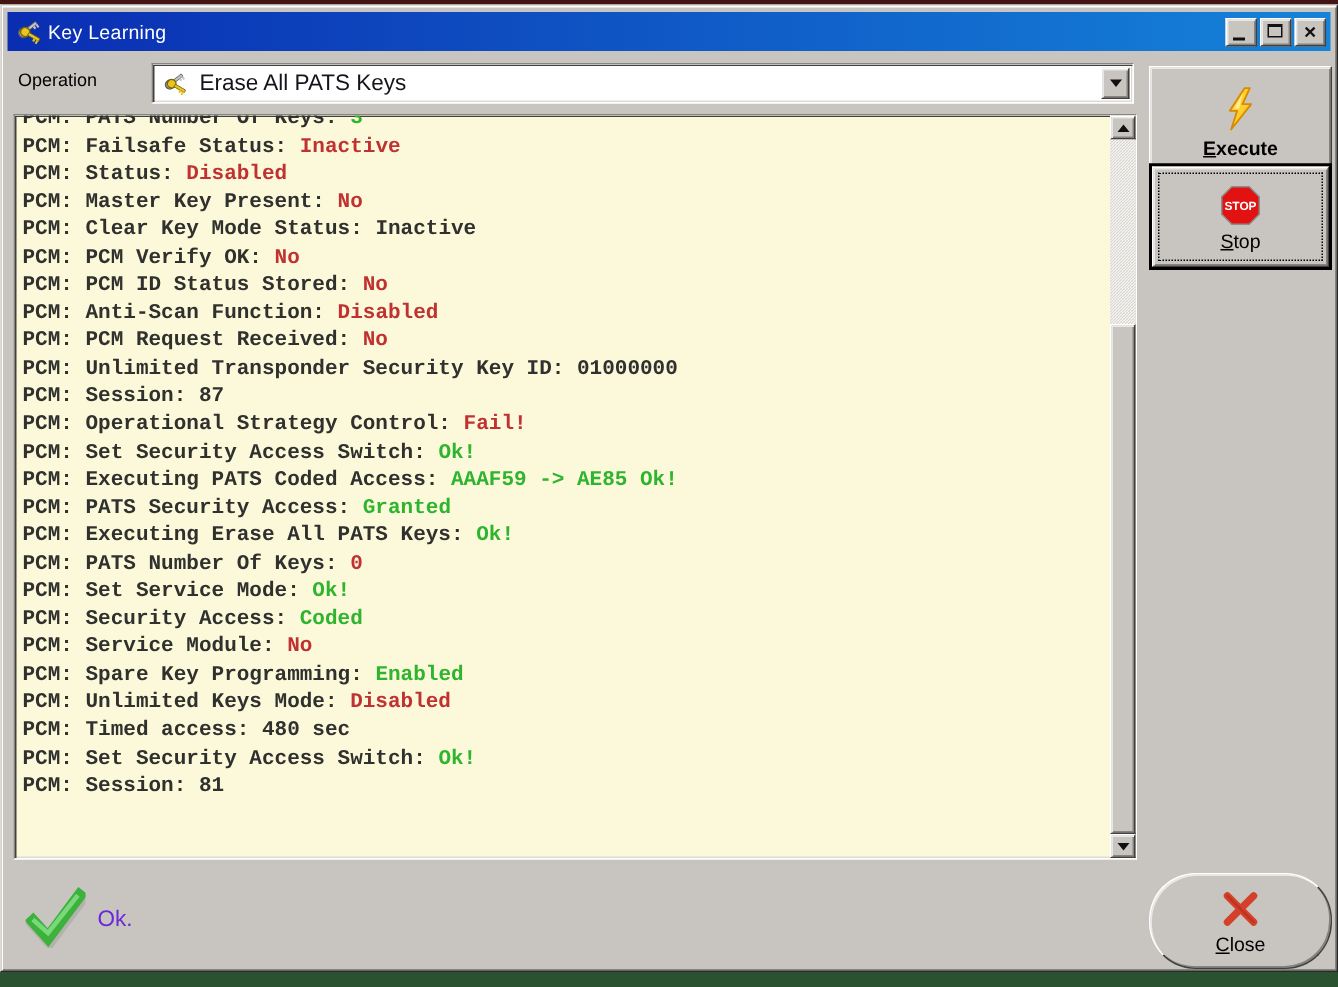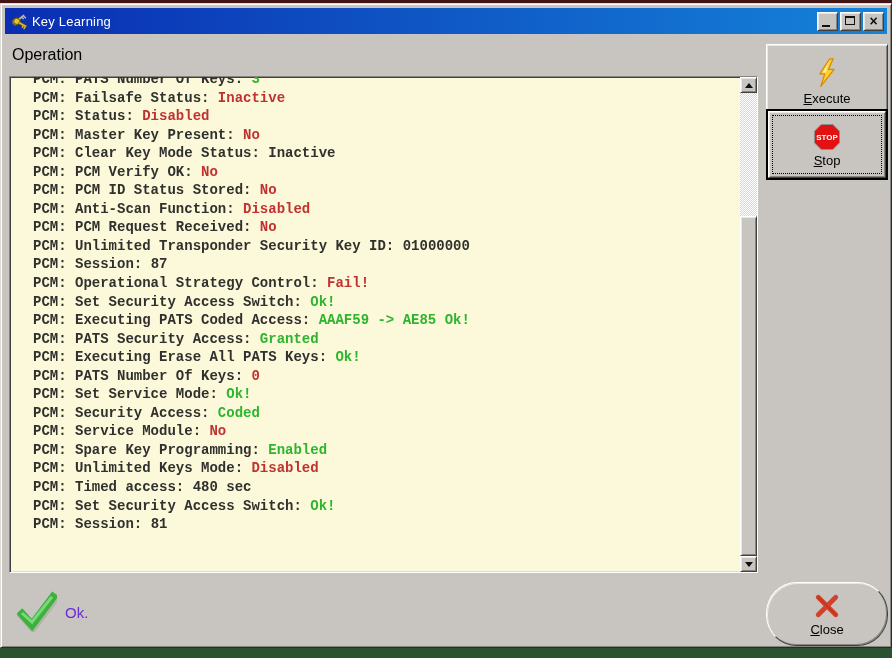--- a/index.html
+++ b/index.html
@@ -45,41 +45,41 @@
   .win-btn {
     width:21px; height:19px; position:relative; cursor:default;
   }
   .glyph-min { position:absolute; left:4px; bottom:3px; width:8px; height:2px; background:#111; }
   .glyph-max { position:absolute; left:4px; top:3px; width:10px; height:9px; border:1px solid #111; border-top-width:2px; }
   .glyph-close { position:absolute; left:0; top:0; width:100%; height:100%;
     display:flex; align-items:center; justify-content:center;
     font-weight:bold; font-size:14px; color:#111; line-height:1; }
 
   
-  .op-label { position:absolute; left:11px; top:42px; font-size:16px; color:#000; }
+  .op-label { position:absolute; left:11px; top:42px; font-size:12px; color:#000; }
   .combo {
     position:absolute; left:100px; top:38px; width:655px; height:27px;
     background:#ffffff; display:flex; align-items:center; padding-left:4px;
   }
   .combo .keys { width:17px; height:17px; margin:0 8px 0 2px; flex:0 0 auto; }
   .combo-text { font-size:15px; color:#14141c; }
   .combo-btn {
     position:absolute; right:2px; top:2px; width:19px; height:21px;
     display:flex; align-items:center; justify-content:center;
   }
   .tri-down { width:0; height:0; border-left:4px solid transparent; border-right:4px solid transparent; border-top:5px solid #101010; }
 
   
   .log {
     position:absolute; left:8px; top:72px; width:749px; height:497px;
     background:var(--log-bg,#fcf9da);
     display:flex;
   }
   .log-lines {
-    flex:1 1 auto; overflow:hidden; padding:0 0 0 23px;
+    flex:1 1 auto; overflow:hidden; padding:0 0 0 5px;
     font-family:"Liberation Mono", monospace;
     font-size:14px; font-weight:bold; line-height:18.55px;
     color:#30302e; white-space:pre;
   }
   .log-lines .line:first-child { margin-top:-7px; }
   .v-red   { color:var(--value-red,#c03232); }
   .v-green { color:var(--value-green,#2eb42e); }
   .v-plain { color:#30302e; }
 
   
@@ -97,21 +97,21 @@
       linear-gradient(45deg,#ffffff 25%,transparent 25%,transparent 75%,#ffffff 75%);
     background-position:0 0,1px 1px; background-size:2px 2px;
   }
   .sb-thumb { position:absolute; left:0; top:123px; bottom:0; width:17px; }
 
   
   .cmd-btn {
     position:absolute; display:flex; flex-direction:column;
     align-items:center; justify-content:center; gap:2px; cursor:default;
   }
-  .btn-execute { left:765px; top:40px;  width:122px; height:75px; }
+  .btn-execute { left:765px; top:40px;  width:122px; height:75px;font-weight:bold; }
   .stop-wrap   { position:absolute; left:765px; top:105px; width:122px; height:71px;
     border:2px solid #000; background:#000; }
   .btn-stop    { position:relative; width:100%; height:100%;
     display:flex; flex-direction:column; align-items:center; justify-content:center; gap:1px;
     outline:1px dotted #000; outline-offset:-5px; }
   .btn-close   { left:765px; top:578px; width:122px; height:64px;border-radius:31px; }
   .btn-label { display:block; font-size:13px; color:#000; }
   .btn-label::first-letter { text-decoration:underline; }
 
   
@@ -148,20 +148,40 @@
       <span class="win-btn raised">
           <span class="glyph-max"></span>
         </span>
       <span class="win-btn raised">
           <span class="glyph-close">×</span>
         </span>
     </span>
   </div>
 
   <span class="op-label">Operation</span>
+  <div class="combo sunken">
+    <svg class="keys" viewBox="0 0 16 16">
+      <g transform="rotate(-38 6 8)">
+        <circle cx="4.6" cy="8" r="2.7" fill="#c2c2c2" stroke="#5a5a5a" stroke-width="0.9"></circle>
+        <rect x="6.8" y="7.1" width="7.6" height="1.8" fill="#c2c2c2" stroke="#5a5a5a" stroke-width="0.5"></rect>
+        <rect x="11.2" y="8.8" width="1.3" height="1.7" fill="#c2c2c2"></rect>
+        <rect x="13.2" y="8.8" width="1.2" height="2.2" fill="#c2c2c2"></rect>
+      </g>
+      <g transform="rotate(30 9 10)">
+        <circle cx="5.6" cy="10" r="2.7" fill="#e8c520" stroke="#7a6400" stroke-width="0.9"></circle>
+        <rect x="7.8" y="9.1" width="7.4" height="1.8" fill="#e8c520" stroke="#7a6400" stroke-width="0.5"></rect>
+        <rect x="11.8" y="10.8" width="1.3" height="1.7" fill="#e8c520"></rect>
+        <rect x="13.8" y="10.8" width="1.2" height="2.2" fill="#e8c520"></rect>
+      </g>
+    </svg>
+    <span class="combo-text">Erase All PATS Keys</span>
+    <span class="combo-btn raised">
+      <span class="tri-down"></span>
+    </span>
+  </div>
 
   <div class="log sunken">
     <div class="log-lines" id="log-lines"><div class="line"><span>PCM: PATS Number Of Keys: </span><span class="v-green">3</span></div><div class="line"><span>PCM: Failsafe Status: </span><span class="v-red">Inactive</span></div><div class="line"><span>PCM: Status: </span><span class="v-red">Disabled</span></div><div class="line"><span>PCM: Master Key Present: </span><span class="v-red">No</span></div><div class="line"><span>PCM: Clear Key Mode Status: </span><span class="v-plain">Inactive</span></div><div class="line"><span>PCM: PCM Verify OK: </span><span class="v-red">No</span></div><div class="line"><span>PCM: PCM ID Status Stored: </span><span class="v-red">No</span></div><div class="line"><span>PCM: Anti-Scan Function: </span><span class="v-red">Disabled</span></div><div class="line"><span>PCM: PCM Request Received: </span><span class="v-red">No</span></div><div class="line"><span>PCM: Unlimited Transponder Security Key ID: </span><span class="v-plain">01000000</span></div><div class="line"><span>PCM: Session: </span><span class="v-plain">87</span></div><div class="line"><span>PCM: Operational Strategy Control: </span><span class="v-red">Fail!</span></div><div class="line"><span>PCM: Set Security Access Switch: </span><span class="v-green">Ok!</span></div><div class="line"><span>PCM: Executing PATS Coded Access: </span><span class="v-green">AAAF59 -&gt; AE85 Ok!</span></div><div class="line"><span>PCM: PATS Security Access: </span><span class="v-green">Granted</span></div><div class="line"><span>PCM: Executing Erase All PATS Keys: </span><span class="v-green">Ok!</span></div><div class="line"><span>PCM: PATS Number Of Keys: </span><span class="v-red">0</span></div><div class="line"><span>PCM: Set Service Mode: </span><span class="v-green">Ok!</span></div><div class="line"><span>PCM: Security Access: </span><span class="v-green">Coded</span></div><div class="line"><span>PCM: Service Module: </span><span class="v-red">No</span></div><div class="line"><span>PCM: Spare Key Programming: </span><span class="v-green">Enabled</span></div><div class="line"><span>PCM: Unlimited Keys Mode: </span><span class="v-red">Disabled</span></div><div class="line"><span>PCM: Timed access: </span><span class="v-plain">480 sec</span></div><div class="line"><span>PCM: Set Security Access Switch: </span><span class="v-green">Ok!</span></div><div class="line"><span>PCM: Session: </span><span class="v-plain">81</span></div></div>
     <div class="sbar">
       <span class="sb-btn sb-up raised">
           <span class="tri-up-s"></span>
         </span>
       <span class="sb-track">
         <span class="sb-thumb raised"></span>
       </span>

